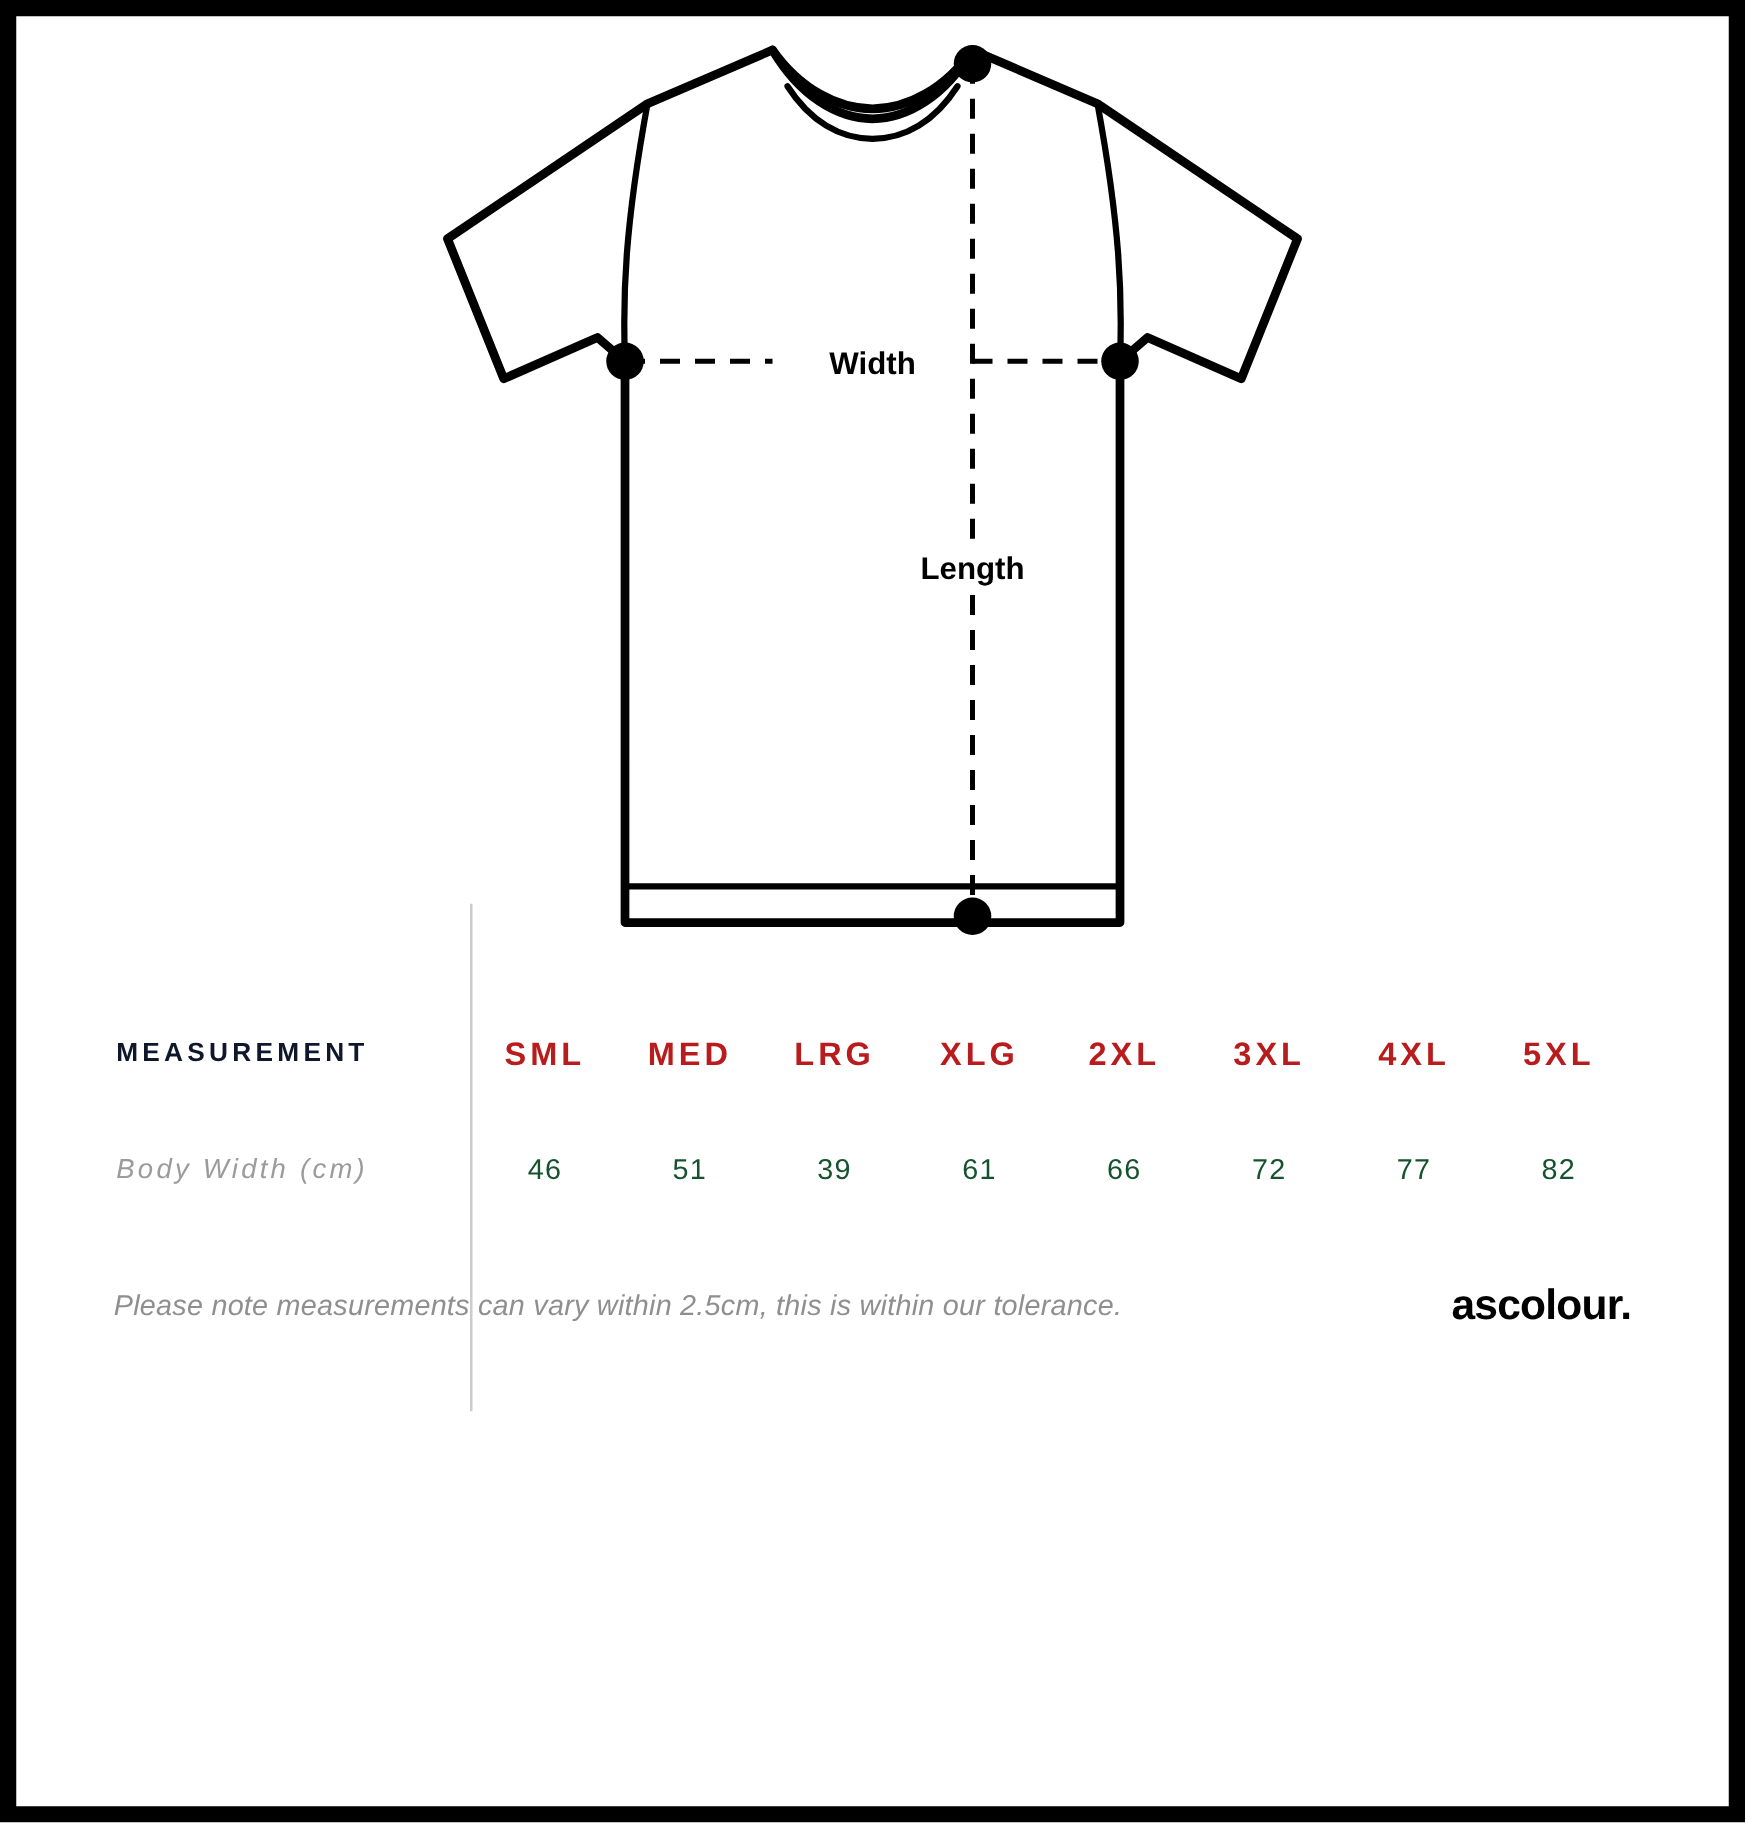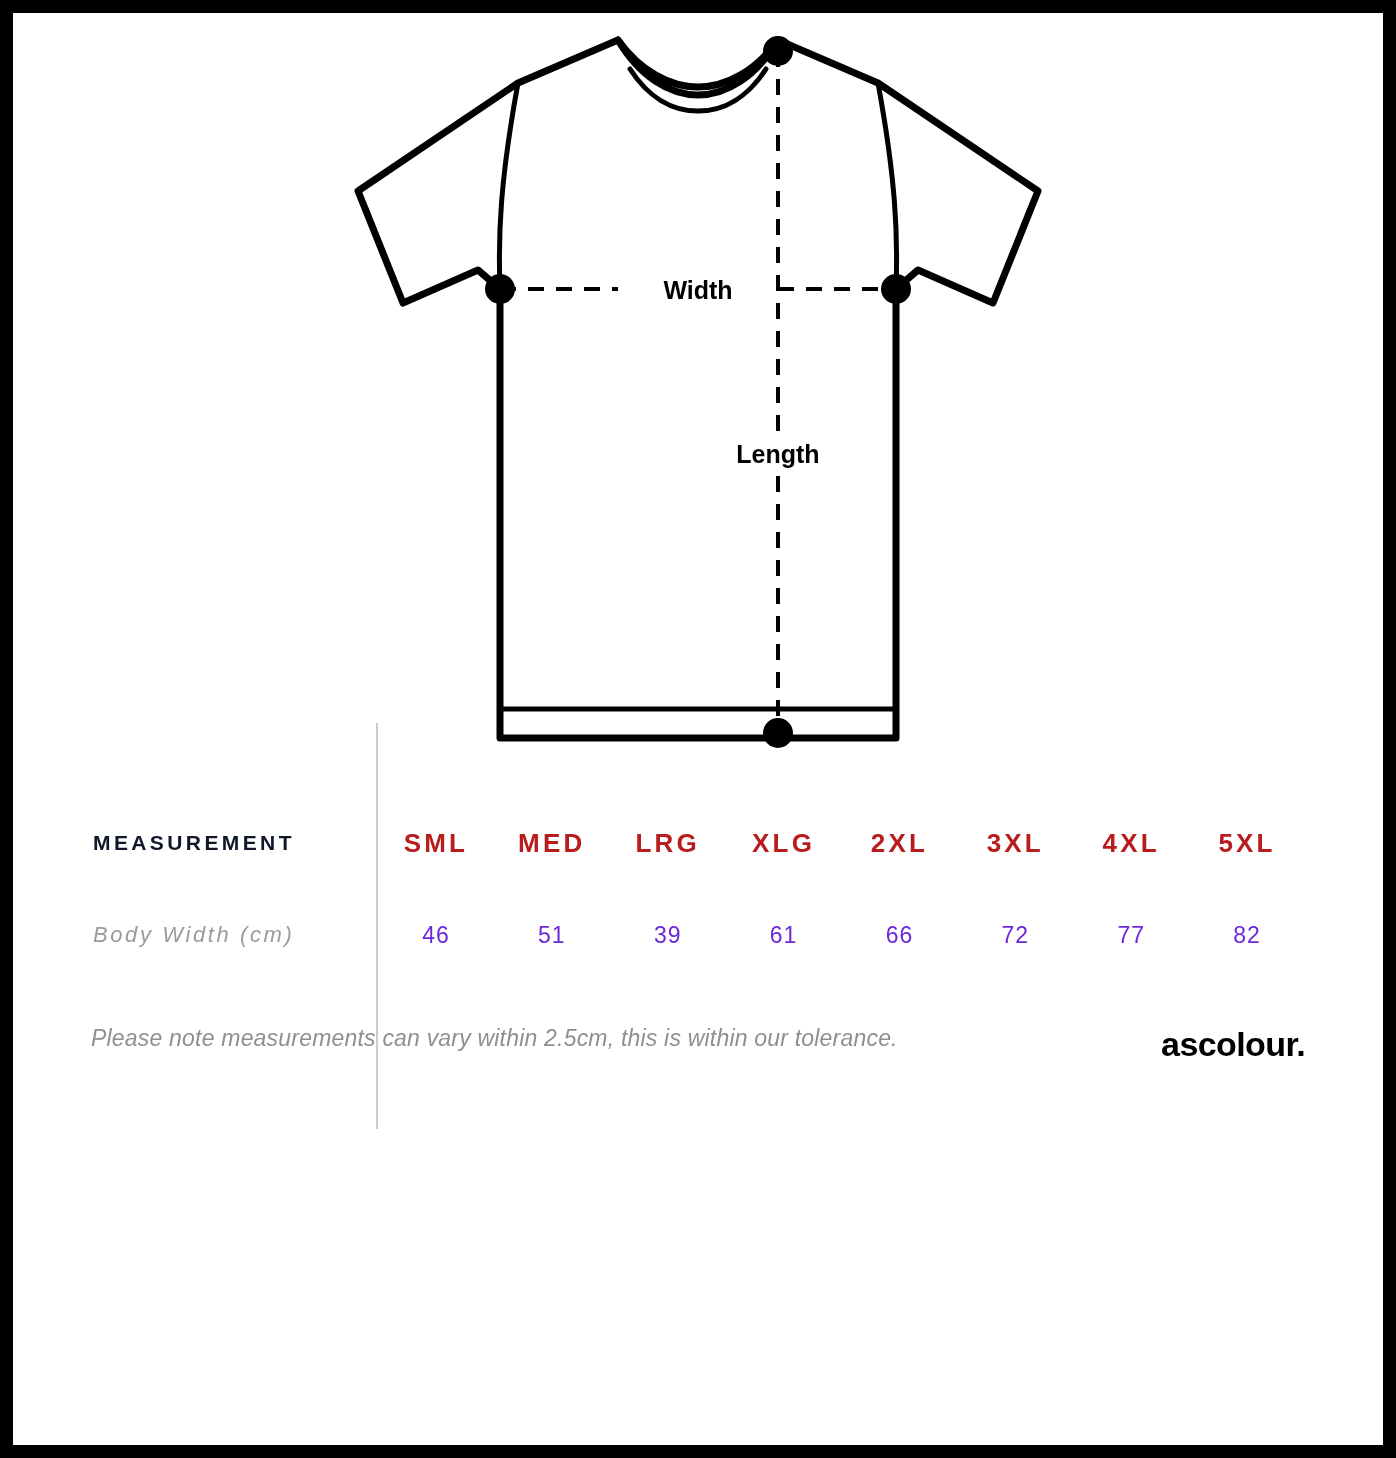--- a/index.html
+++ b/index.html
@@ -90,36 +90,36 @@
     font-size: 22px;
     letter-spacing: 2.6px;
     color: #9b9b9b;
     padding-left: 2px !important;
     font-style: italic;
   }
   .cell-val {
     text-align: center;
     font-size: 23px;
     letter-spacing: 1px;
-    color: #6d28d9;
+    color: #14532d;
   }
   
   .divider {
     position: absolute;
     left: 285px;
     top: -68px;
     width: 2px;
     height: 406px;
     background: #cccccc;
   }
   .footer {
     position: relative;
     margin: 44px 78px 0 78px;
     display: flex;
-    align-items: flex-start;
+    align-items: center;
     justify-content: space-between;
   }
   .note {
     font-size: 23px;
     font-style: italic;
     color: #8f8f8f;
     letter-spacing: 0.2px;
   }
   .brand {
     font-size: 34px;

